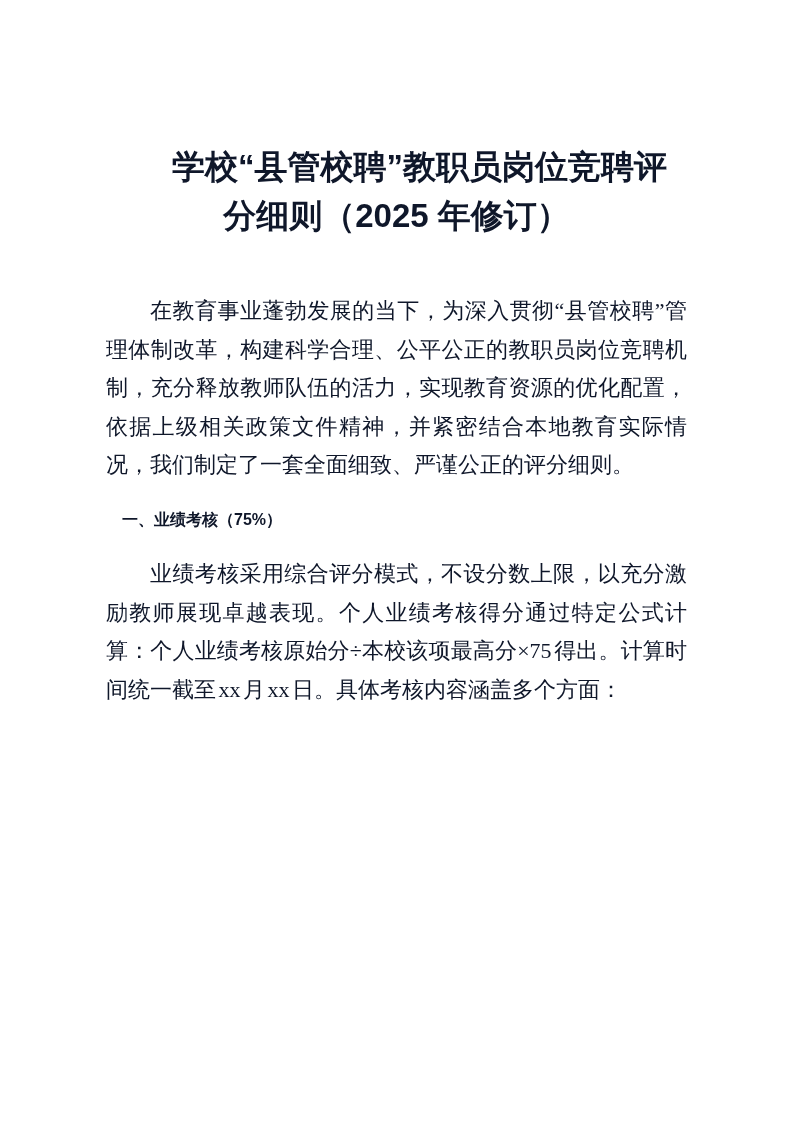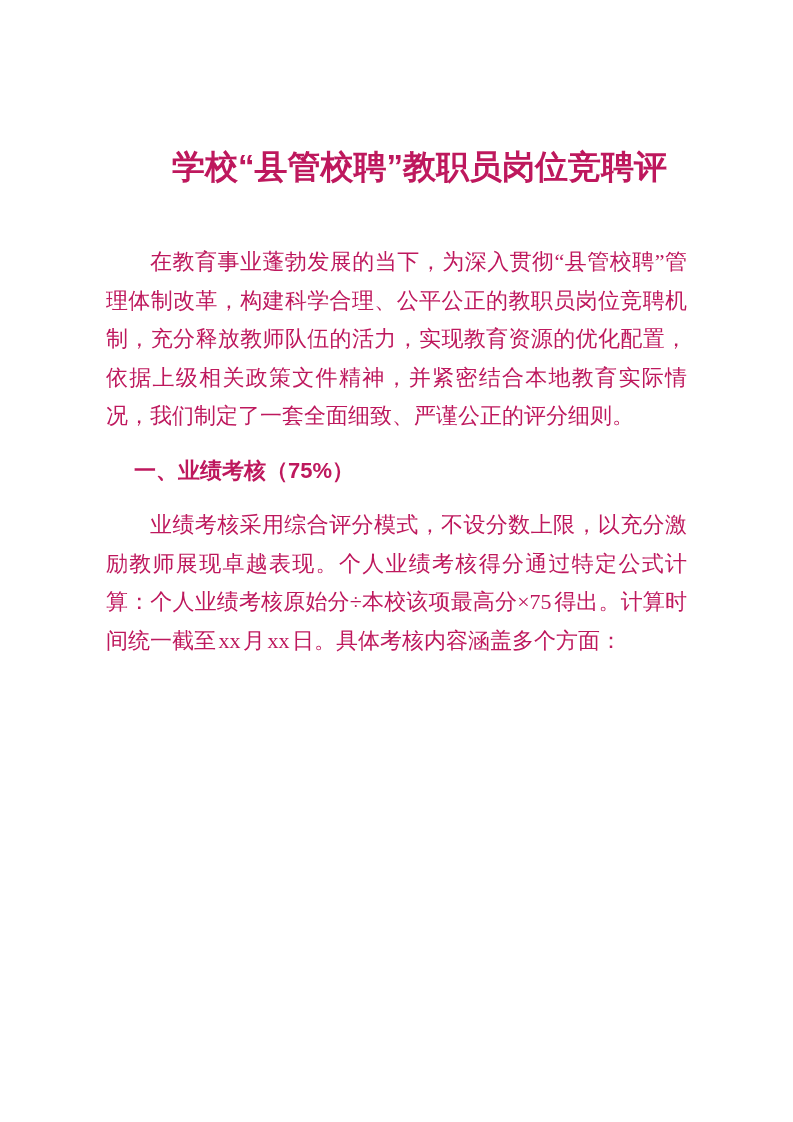--- a/index.html
+++ b/index.html
@@ -8,21 +8,21 @@
     background: #ffffff;
   }
   .page {
     position: relative;
     width: 793px;
     height: 1122px;
     box-sizing: border-box;
     margin: 0 auto;
     padding: 142px 90px 0 90px;
     background: #ffffff;
-    color: #be185d;
+    color: #0f172a;
     overflow: hidden;
   }
   .doc-title {
     font-family: "Liberation Sans", "DejaVu Sans", sans-serif;
     font-weight: 700;
     font-size: 33px;
     line-height: 49px;
     text-align: center;
     letter-spacing: 0;
   }
@@ -38,32 +38,33 @@
     word-spacing: -3px;
   }
   .para {
     margin: 16px;
     text-indent: 2em;
   }
   .heading {
     margin: 0 0 6px 0;
     font-family: "Liberation Sans", "DejaVu Sans", sans-serif;
     font-weight: 700;
-    font-size: 22px;
+    font-size: 16px;
     line-height: 38.5px;
     text-indent: 2em;
   }
 </style>
 </head>
 <body>
 
 <div class="page">
 
   <div class="doc-title">
     <div class="t1">学校“县管校聘”教职员岗位竞聘评</div>
+    <div class="t2">分细则（2025 年修订）</div>
   </div>
 
   <div class="doc-body">
     <p class="para">在教育事业蓬勃发展的当下，为深入贯彻“县管校聘”管理体制改革，构建科学合理、公平公正的教职员岗位竞聘机制，充分释放教师队伍的活力，实现教育资源的优化配置，依据上级相关政策文件精神，并紧密结合本地教育实际情况，我们制定了一套全面细致、严谨公正的评分细则。</p>
     <h2 class="heading">一、业绩考核（75%）</h2>
     <p class="para">业绩考核采用综合评分模式，不设分数上限，以充分激励教师展现卓越表现。个人业绩考核得分通过特定公式计算：个人业绩考核原始分÷本校该项最高分×75 得出。计算时间统一截至 xx 月 xx 日。具体考核内容涵盖多个方面：</p>
   </div>
 
 </div>
 

